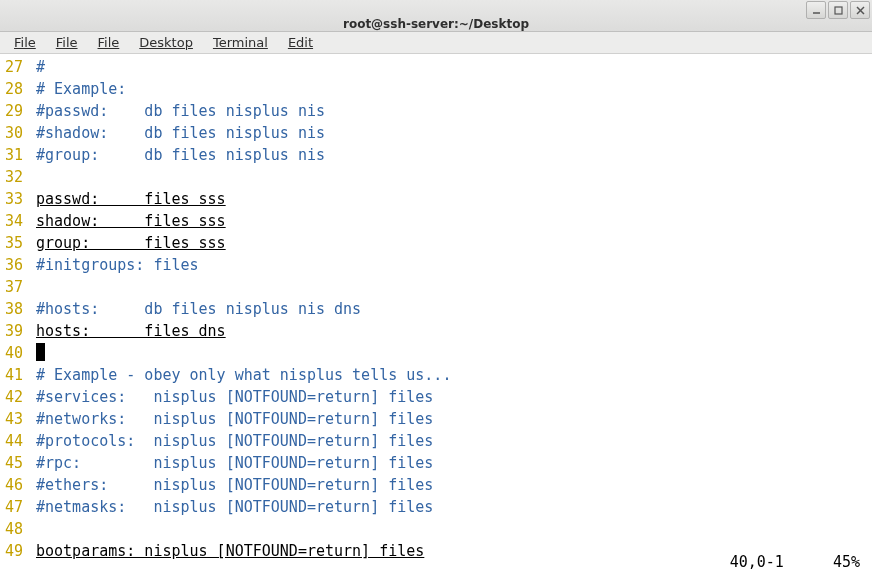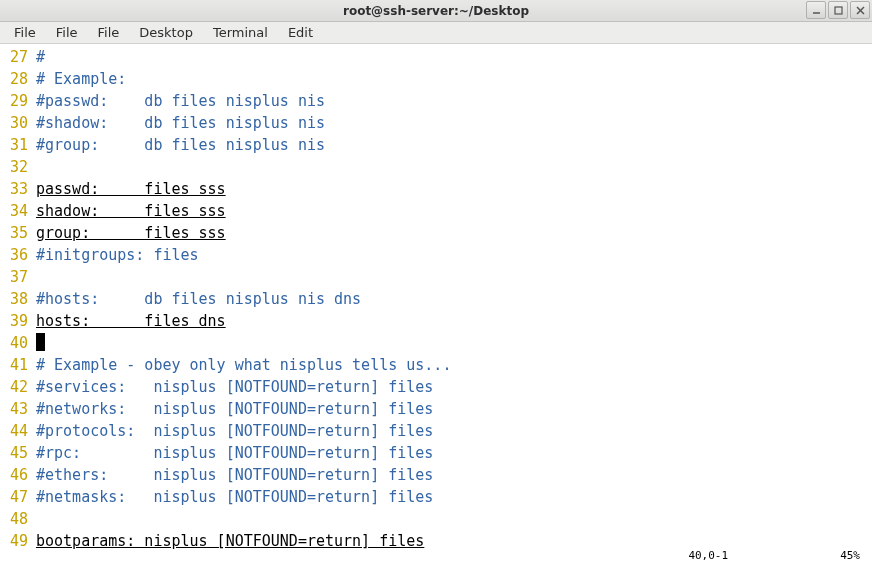--- a/index.html
+++ b/index.html
@@ -11,23 +11,23 @@
       font-family: "DejaVu Sans Mono", "Liberation Mono", monospace;
       font-size: 15px;
       background: #ffffff;
       width: 872px;
       height: 571px;
       overflow: hidden;
       position: relative;
     }
     .titlebar {
       background: linear-gradient(to bottom, #e8e8e7, #dcdcdb);
-      height: 22px;
+      height: 32px;
       display: flex;
-      align-items: center;
+      align-items: flex-end;
       justify-content: center;
       position: relative;
       border-bottom: 1px solid #c0c0bf;
       font-family: "DejaVu Sans", "Liberation Sans", sans-serif;
       font-size: 12px;
       font-weight: bold;
       color: #2e2e2e;
     }
     .window-controls {
       position: absolute;
@@ -57,36 +57,37 @@
       padding: 0 4px;
       font-family: "DejaVu Sans", "Liberation Sans", sans-serif;
       font-size: 13px;
       color: #2e2e2e;
       border-bottom: 1px solid #d0d0cf;
       gap: 0;
     }
     .menu-item {
       padding: 2px 10px;
       cursor: pointer;
+      text-decoration: underline;
     }
     .editor {
       background: #ffffff;
       padding: 2px 0 0 0;
       line-height: 22px;
       white-space: pre;
       position: relative;
     }
     .line {
       display: flex;
       height: 22px;
     }
     .lineno {
       color: #c4a000;
       width: 28px;
-      text-align: right;
+      text-align: center;
       padding-right: 0;
       flex-shrink: 0;
       font-weight: normal;
     }
     .linecontent {
       padding-left: 8px;
       white-space: pre;
     }
     .comment {
       color: #3465a4;
@@ -104,26 +105,26 @@
       margin-bottom: 1px;
     }
     .statusbar {
       position: absolute;
       bottom: 0;
       left: 0;
       right: 0;
       height: 22px;
       display: flex;
       justify-content: flex-end;
-      align-items: flex-start;
+      align-items: flex-end;
       padding-right: 12px;
       font-family: "DejaVu Sans Mono", "Liberation Mono", monospace;
-      font-size: 11px;
+      font-size: 15px;
       color: #000;
-      gap: 112px;
+      gap: 49px;
     }
   </style>
 </head>
 <body>
 
 <div class="titlebar">
   <span>root@ssh-server:~/Desktop</span>
   <div class="window-controls">
     <div class="window-btn">
       <svg width="9" height="9" viewBox="0 0 9 9">

